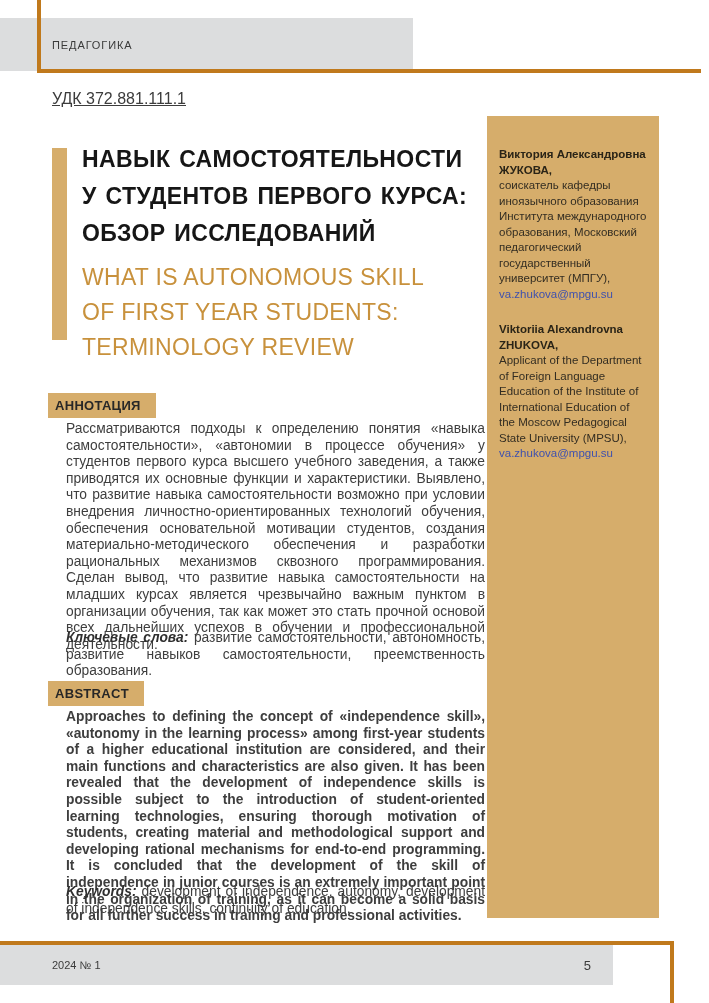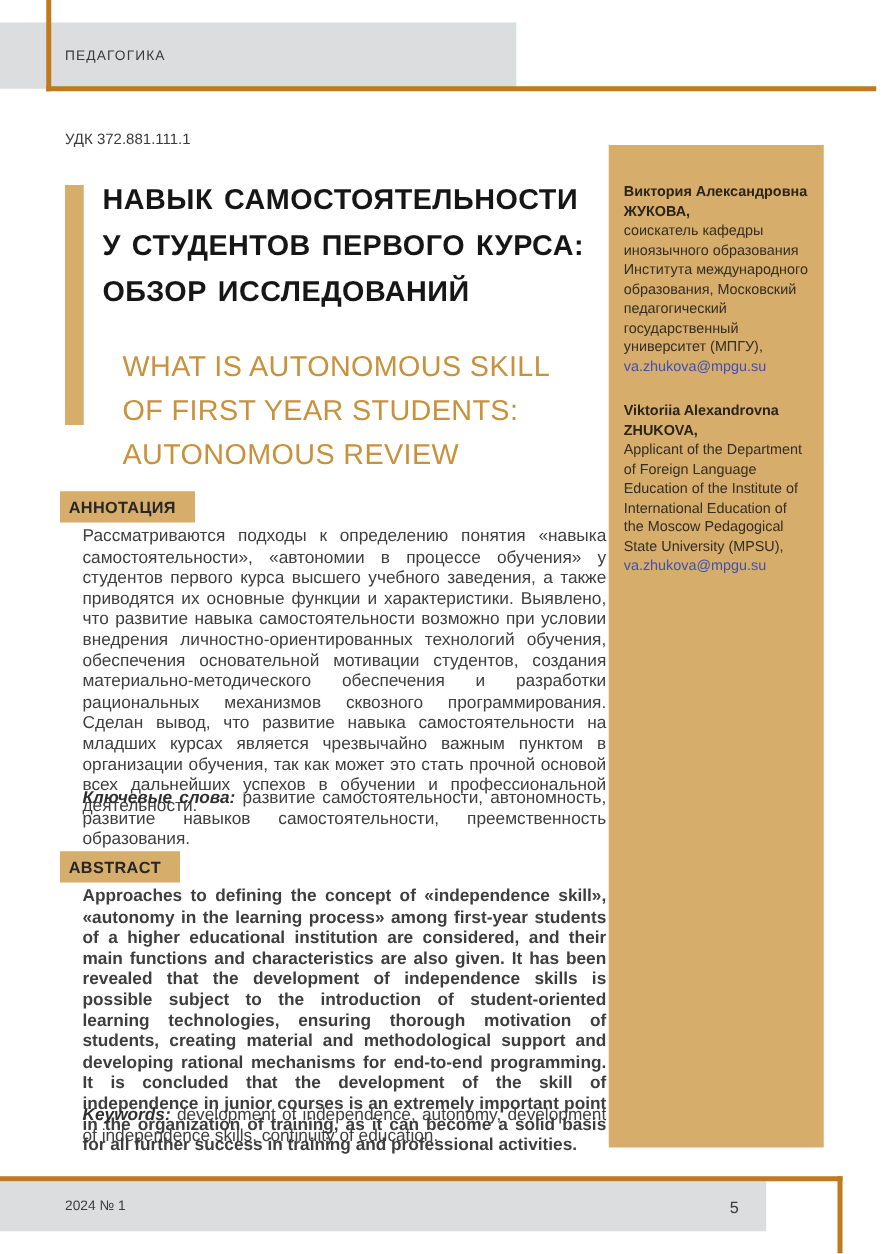--- a/index.html
+++ b/index.html
@@ -24,29 +24,29 @@
   .journal-box {
     position:absolute; left:413px; top:3px; width:288px; height:74px;
     background:var(--accent-tan,#d6ad6b); box-sizing:border-box;
     padding:13px 39px 0 9px; color:#2e2920;
   }
   .journal-title { font-size:11.5px; font-weight:bold; line-height:15px; text-align:right; letter-spacing:0.2px; }
   .journal-rule { height:2px; background:#2c261c; margin:4px 0 5px 0; }
   .journal-subtitle { font-size:9px; letter-spacing:0.4px; }
 
   
-  .udc { position:absolute; left:52px; top:104px; font-size:12px; color:#3c3c3c; }
+  .udc { position:absolute; left:52px; top:90px; font-size:16px; color:#3c3c3c;text-decoration:underline; }
   .title-accent { position:absolute; left:52px; top:148px; width:15px; height:192px; background:var(--accent-tan,#d6ad6b); }
   .title-ru {
     position:absolute; left:82px; top:141px; width:400px; margin:0;
     font-size:23px; font-weight:bold; line-height:37px; letter-spacing:0.4px;
     word-spacing:2px; color:#161616;
   }
   .title-en {
-    position:absolute; left:82px; top:260px; width:400px; margin:16px;
+    position:absolute; left:82px; top:260px; width:400px; margin:0;
     font-size:23px; font-weight:normal; line-height:35px; letter-spacing:0.3px;
     color:var(--title-en-orange,#c8913c);
   }
 
   
   .sidebar {
     position:absolute; left:487px; top:116px; width:172px; height:802px;
     background:var(--accent-tan,#d6ad6b); box-sizing:border-box;
     padding:31px 12px 0 12px; color:#332d22;
   }
@@ -104,21 +104,21 @@
 
   <h1 class="title-ru">
     <div>НАВЫК САМОСТОЯТЕЛЬНОСТИ</div>
     <div>У СТУДЕНТОВ ПЕРВОГО КУРСА:</div>
     <div>ОБЗОР ИССЛЕДОВАНИЙ</div>
   </h1>
 
   <h2 class="title-en">
     <div>WHAT IS AUTONOMOUS SKILL</div>
     <div>OF FIRST YEAR STUDENTS:</div>
-    <div>AUTONOMOUS REVIEW</div>
+    <div>TERMINOLOGY REVIEW</div>
   </h2>
 
   <aside class="sidebar">
     <div class="author-block ru">
       <div class="author-name">Виктория Александровна ЖУКОВА,</div>
       <div class="author-affiliation">соискатель кафедры иноязычного образования Института международного образования, Московский педагогический государственный университет (МПГУ),</div>
       <a class="author-email">va.zhukova@mpgu.su</a>
     </div>
     <div class="author-block en">
       <div class="author-name">Viktoriia Alexandrovna ZHUKOVA,</div>

